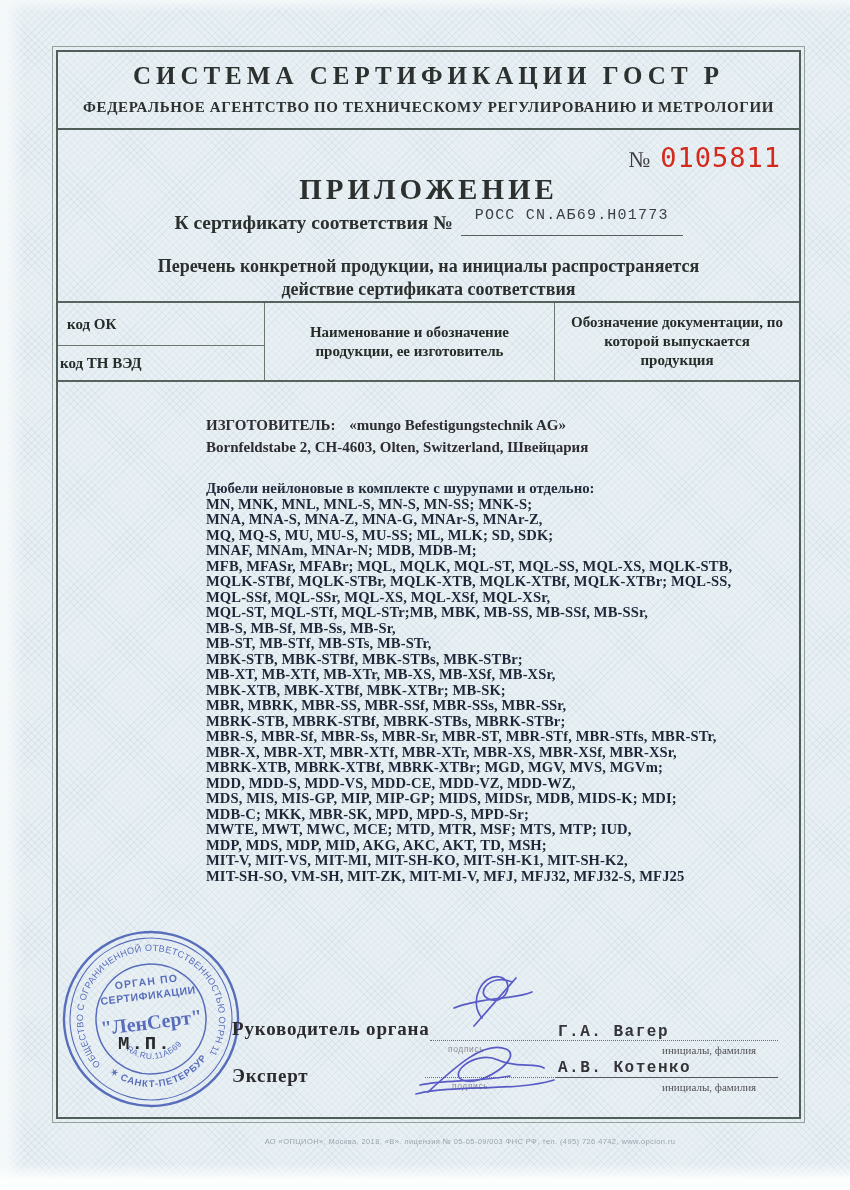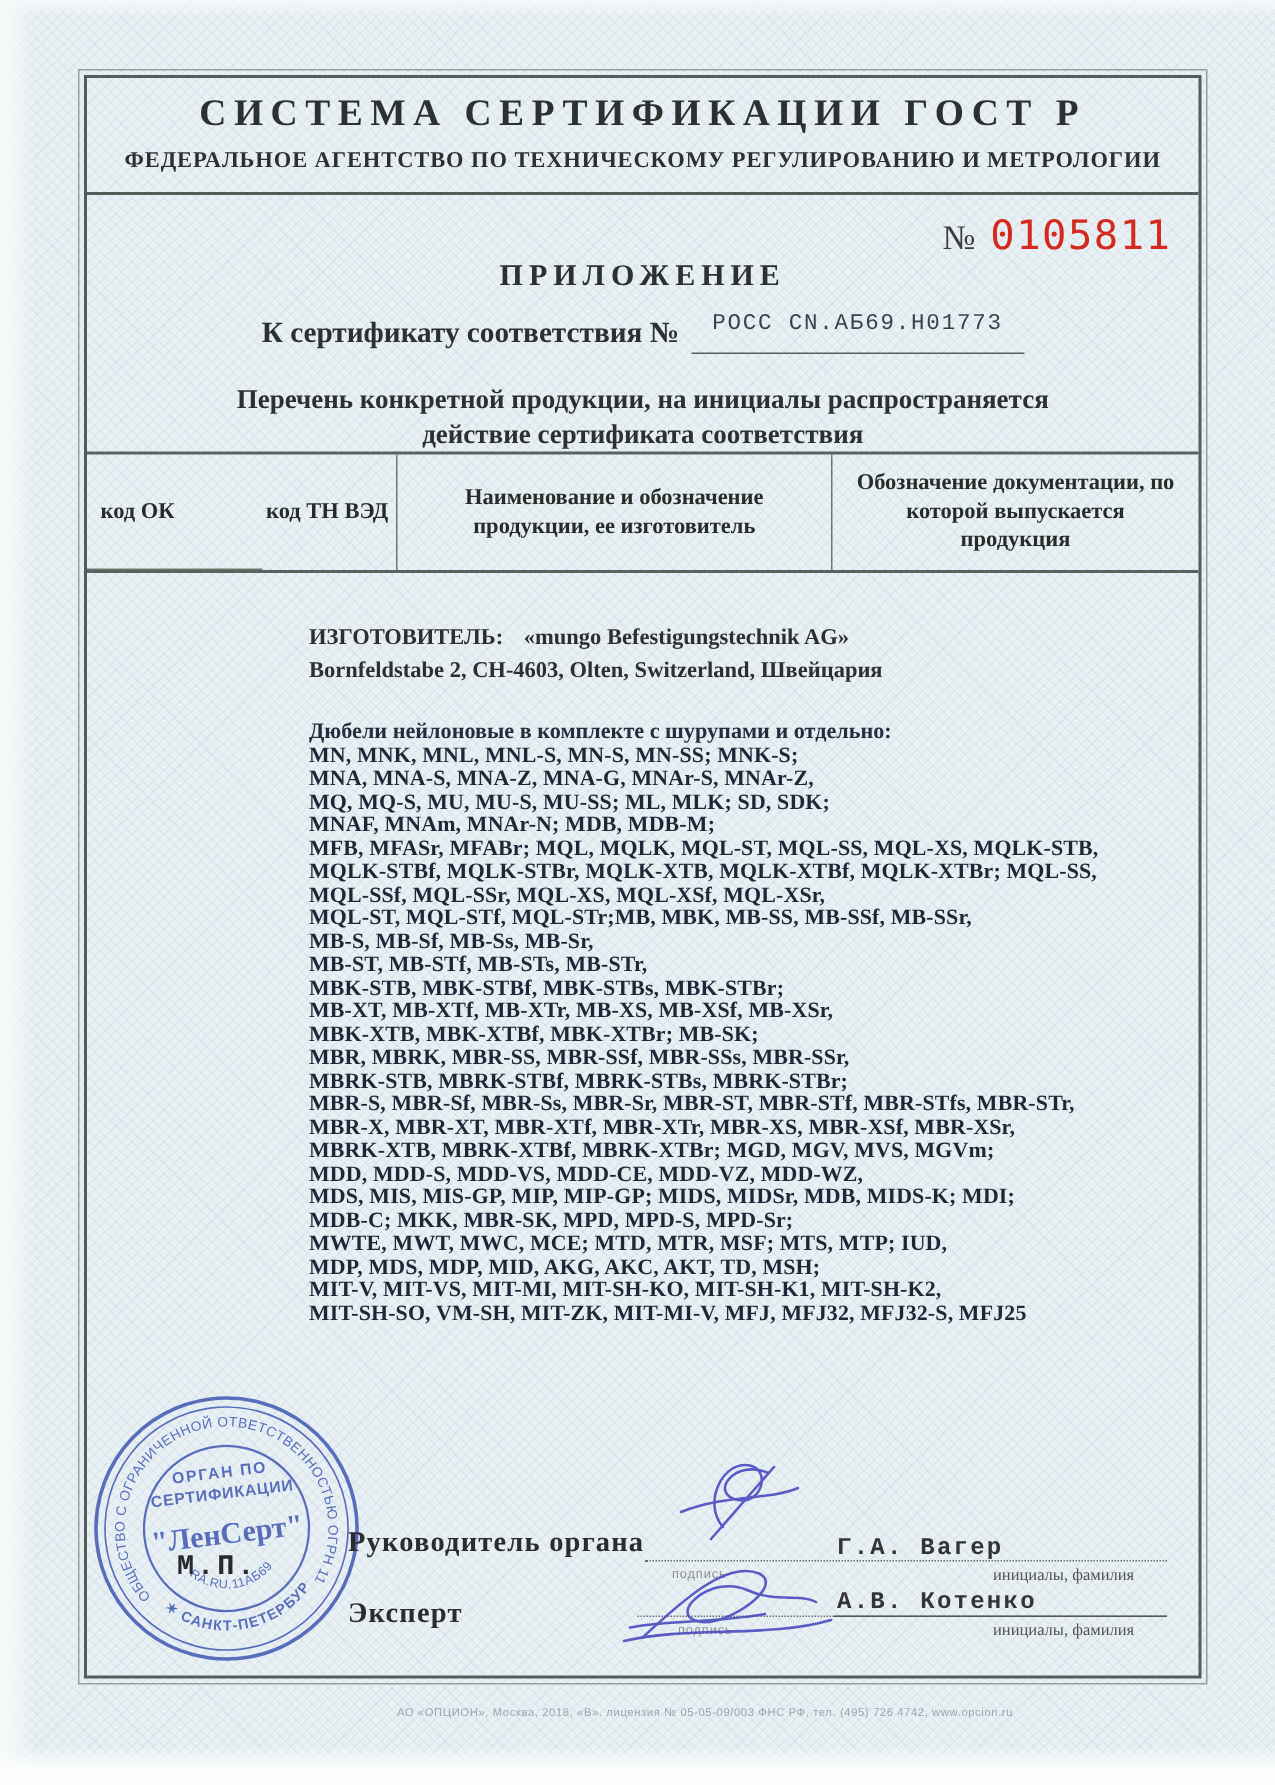--- a/index.html
+++ b/index.html
@@ -32,37 +32,37 @@
     font-size:25px; font-weight:bold; letter-spacing:5px; color:#2c302e; white-space:nowrap;}
   .doc-agency { position:absolute; top:47px; width:100%; text-align:center;
     font-size:15px; font-weight:bold; letter-spacing:0.6px; color:#2c302e; white-space:nowrap;}
 
   .serial { position:absolute; top:90px; right:18px; display:flex; align-items:baseline; gap:10px;}
   .serial-prefix { font-size:23px; color:#3c3c40; }
   .serial-number { font-family:"DejaVu Sans Mono", monospace; font-size:27px;
     color:#d42a1e; letter-spacing:1px; }
 
   .appendix { position:absolute; top:121px; width:100%; text-align:center;
-    font-size:20px; font-weight:bold; letter-spacing:4px; color:#2c302e; }
+    font-size:29px; font-weight:bold; letter-spacing:4px; color:#2c302e; }
 
   .cert-row { position:absolute; top:158px; width:100%; display:flex;
     justify-content:center; align-items:flex-end; }
   .cert-label { font-size:19.5px; font-weight:bold; color:#2c302e; line-height:26px;}
   .cert-num-box { margin-left:8px; border-bottom:1px solid #5a5d60; padding:0 14px 5px 14px;}
   .cert-num { font-family:"Liberation Mono", monospace; font-size:15px;
     letter-spacing:1.2px; color:#3a4048; position:relative; top:-6px; display:inline-block;}
 
   .purpose { position:absolute; top:203px; width:100%; text-align:center;
     font-weight:bold; font-size:18px; line-height:23px; color:#2c302e;}
 
   .ptable { position:absolute; top:249px; left:0; right:0; height:81px;
     border-top:2px solid #57645e; border-bottom:2px solid #57645e;
     display:grid; grid-template-columns:207px 290px auto;
     font-weight:bold; font-size:15px; line-height:19px; color:#272c29;}
-  .ptable .c1 { border-right:1px solid #6b776f; display:flex; flex-direction:row;text-align:right;}
+  .ptable .c1 { border-right:1px solid #6b776f; display:flex; flex-direction:column;text-align:right;}
   .c1 .cell-ok    { flex:1.25; border-bottom:1px solid #6b776f; display:flex; align-items:center; padding-left:9px;}
   .c1 .cell-tnved { flex:1; display:flex; align-items:center; padding-left:2px;}
   .ptable .c2 { border-right:1px solid #6b776f; display:flex; align-items:center;
     justify-content:center; text-align:center; padding:14px 34px;}
   .ptable .c3 { display:flex; align-items:center; justify-content:center;
     text-align:center; padding:0 14px;}
 
   .manufacturer { position:absolute; left:148px; top:362px; font-size:15px;
     font-weight:bold; color:#2d2d32; line-height:22px; }
   .manufacturer .mlabel { margin-right:10px; }

